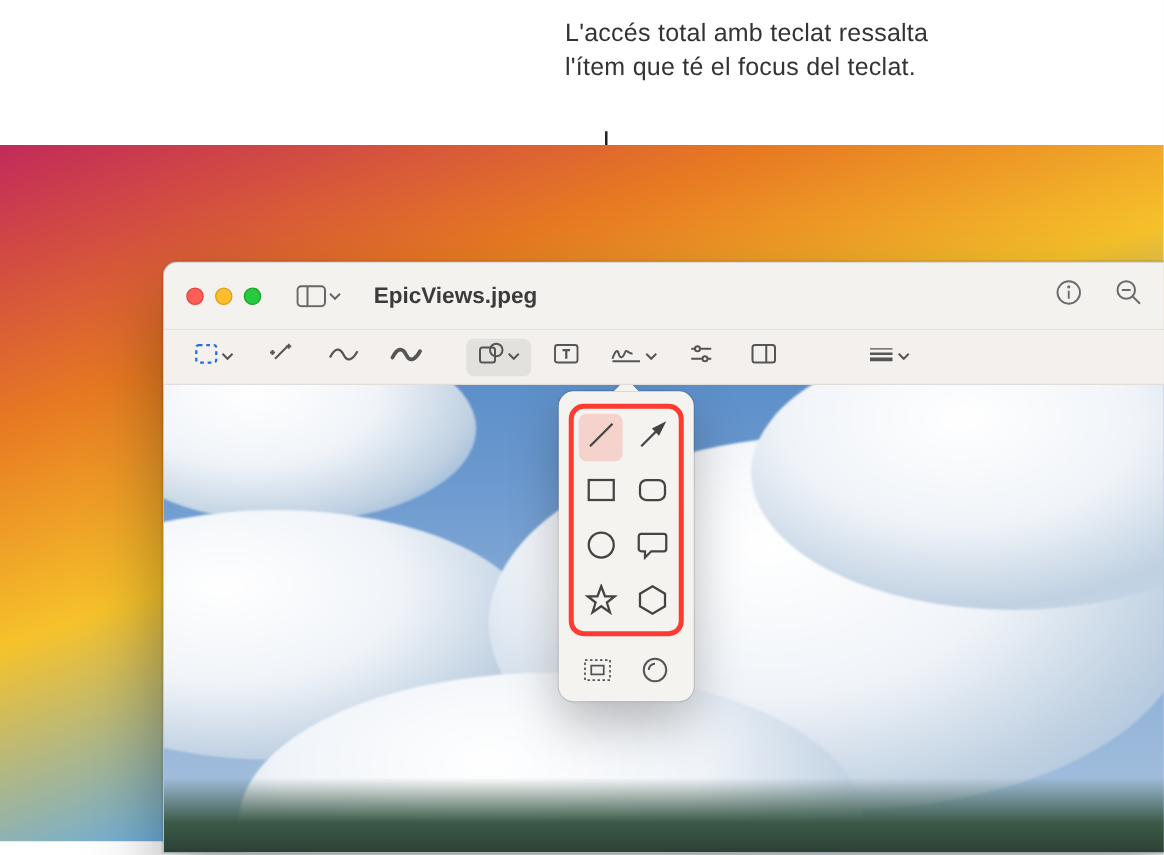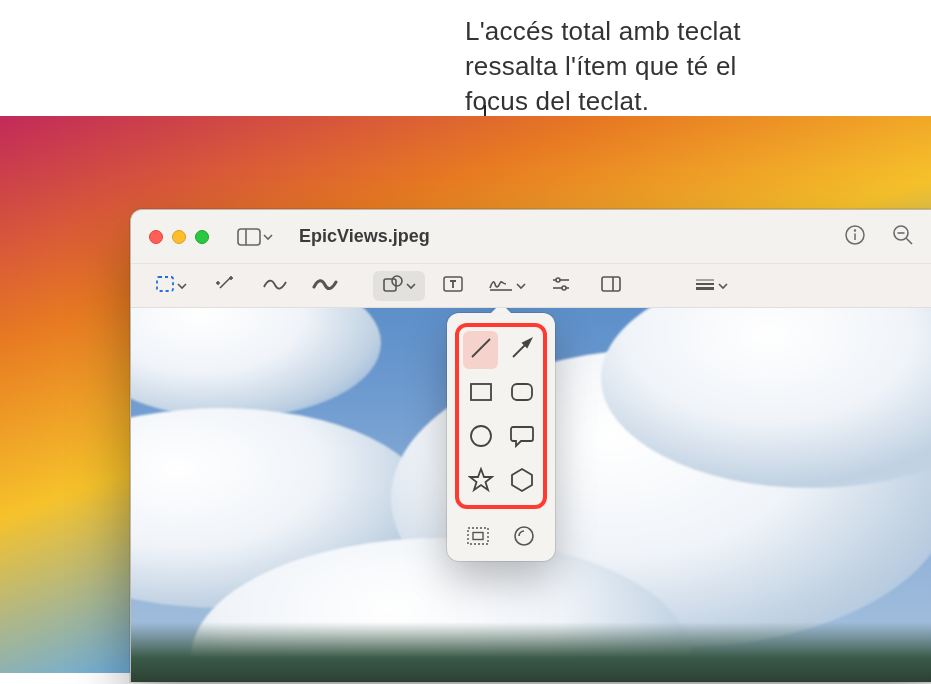--- a/index.html
+++ b/index.html
@@ -8,25 +8,24 @@
     width: 931px; height: 684px;
     position: relative; overflow: hidden;
     background: #fff;
   }
 
   
   .annotation {
     position: absolute;
     left: 452px; top: 14px;
     width: 320px;
-    font-size: 26px;
+    font-size: 20px;
     line-height: 1.35;
     color: #333;
     letter-spacing: .2px;
-    margin-left: 13px;
   }
   .callout-line {
     position: absolute;
     left: 484px; top: 105px;
     width: 2px; height: 246px;
     background: #222;
   }
 
   
   .desktop {

